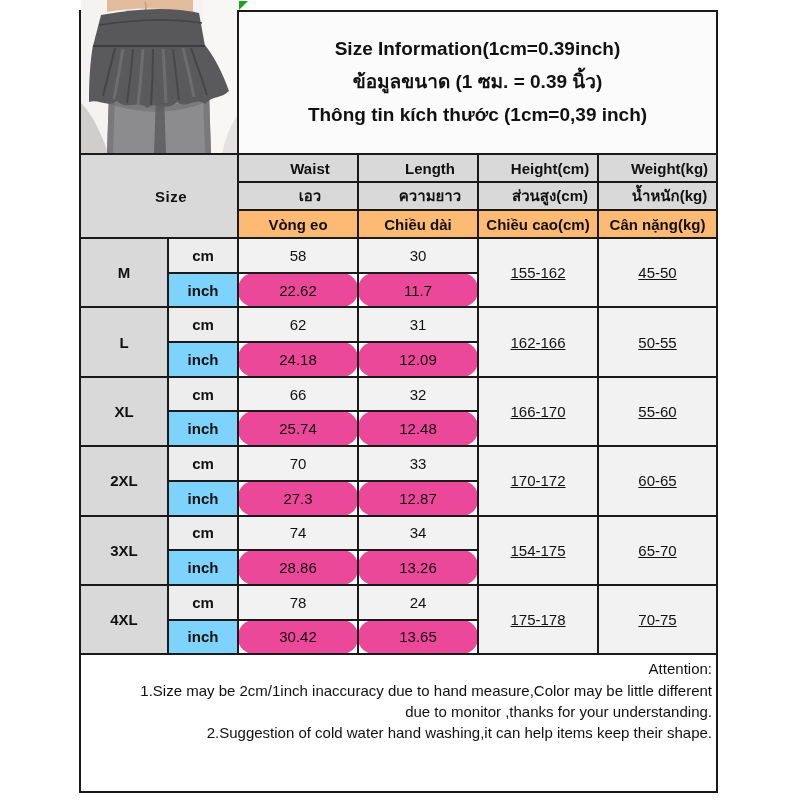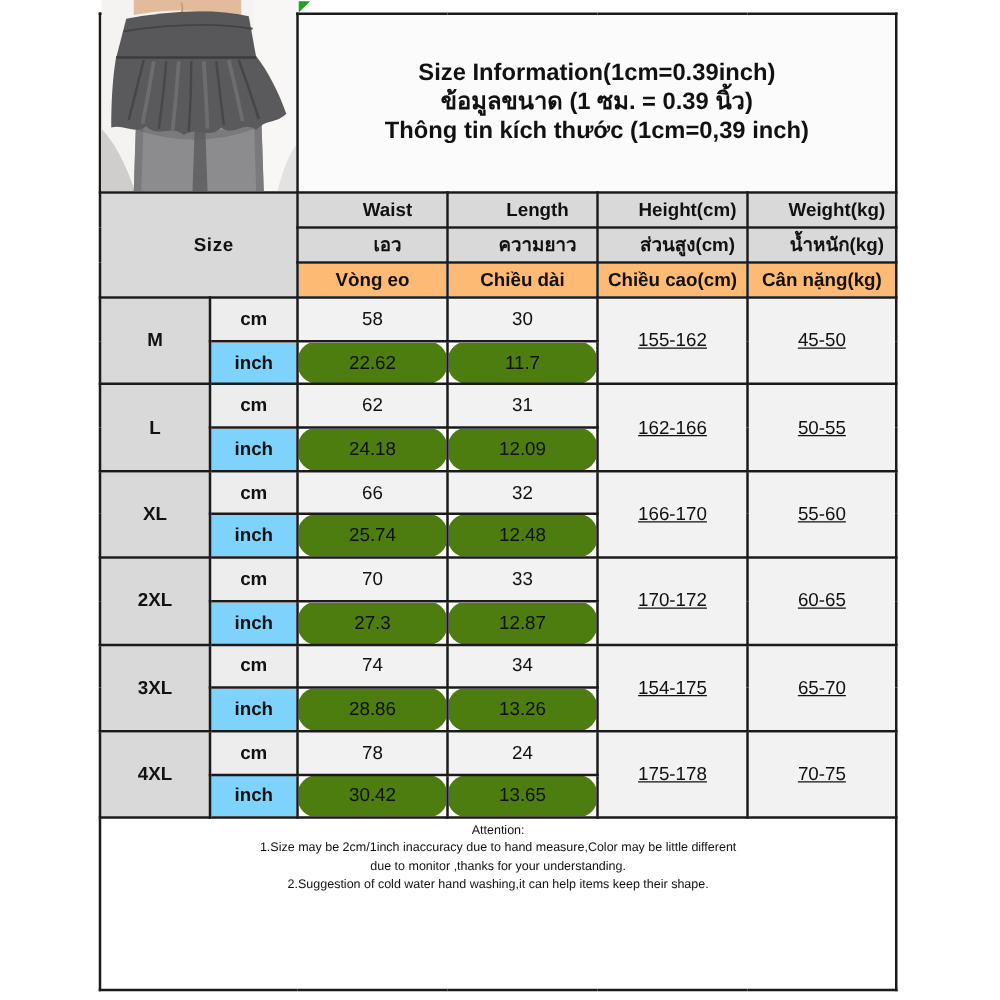--- a/index.html
+++ b/index.html
@@ -14,34 +14,34 @@
   table.size-table td{
     border:2px solid #1a1a1a;text-align:center;vertical-align:middle;
     padding:0;font-size:15px;color:#111;overflow:hidden;
   }
   tr.r-top{height:143px;}
   tr.r-head{height:28px;}
   tr.r-data{height:34.7px;}
   tr.r-attn{height:138px;}
   td.cell-image{background:#f4f3f1;}
   td.cell-title{background:#fbfbfb;}
-  .title-block{display:flex;flex-direction:column;justify-content:center;height:100%;}
+  .title-block{display:flex;flex-direction:column;justify-content:center;gap:10px;height:100%;}
   .title-line{font-weight:bold;font-size:19px;line-height:1.2;}
   td.cell-size-label{background:#d9d9d9;font-weight:bold;font-size:31px;letter-spacing:.5px;}
   tr.h1 td,tr.h2 td{background:#d9d9d9;font-weight:bold;padding-left:24px;}
   tr.h3 td{background:#fdba74;font-weight:bold;}
   td.c-size{background:#d9d9d9;font-weight:bold;}
   td.u-cm{background:#ededed;font-weight:bold;}
   td.u-in{background:#7dd3fc;font-weight:bold;}
   td.v-cm{background:#f2f2f2;}
-  td.v-in{background:#4d7c0f;border-radius:16px;}
+  td.v-in{background:#ec4899;border-radius:16px;}
   td.c-range{background:#f2f2f2;text-decoration:underline;}
   tr.r-attn td{
-    background:#ffffff;text-align:center;vertical-align:top;
-    padding:3px 4px;font-size:10px;line-height:1.42;
+    background:#ffffff;text-align:right;vertical-align:top;
+    padding:3px 4px;font-size:15px;line-height:1.42;
   }
   .photo{
     position:absolute;left:81px;top:0;width:156px;height:153px;overflow:hidden;
   }
   .green-corner{
     position:absolute;left:239px;top:1px;width:0;height:0;
     border-top:9px solid #1ea11e;border-right:9px solid transparent;
   }
 </style>
 </head>

